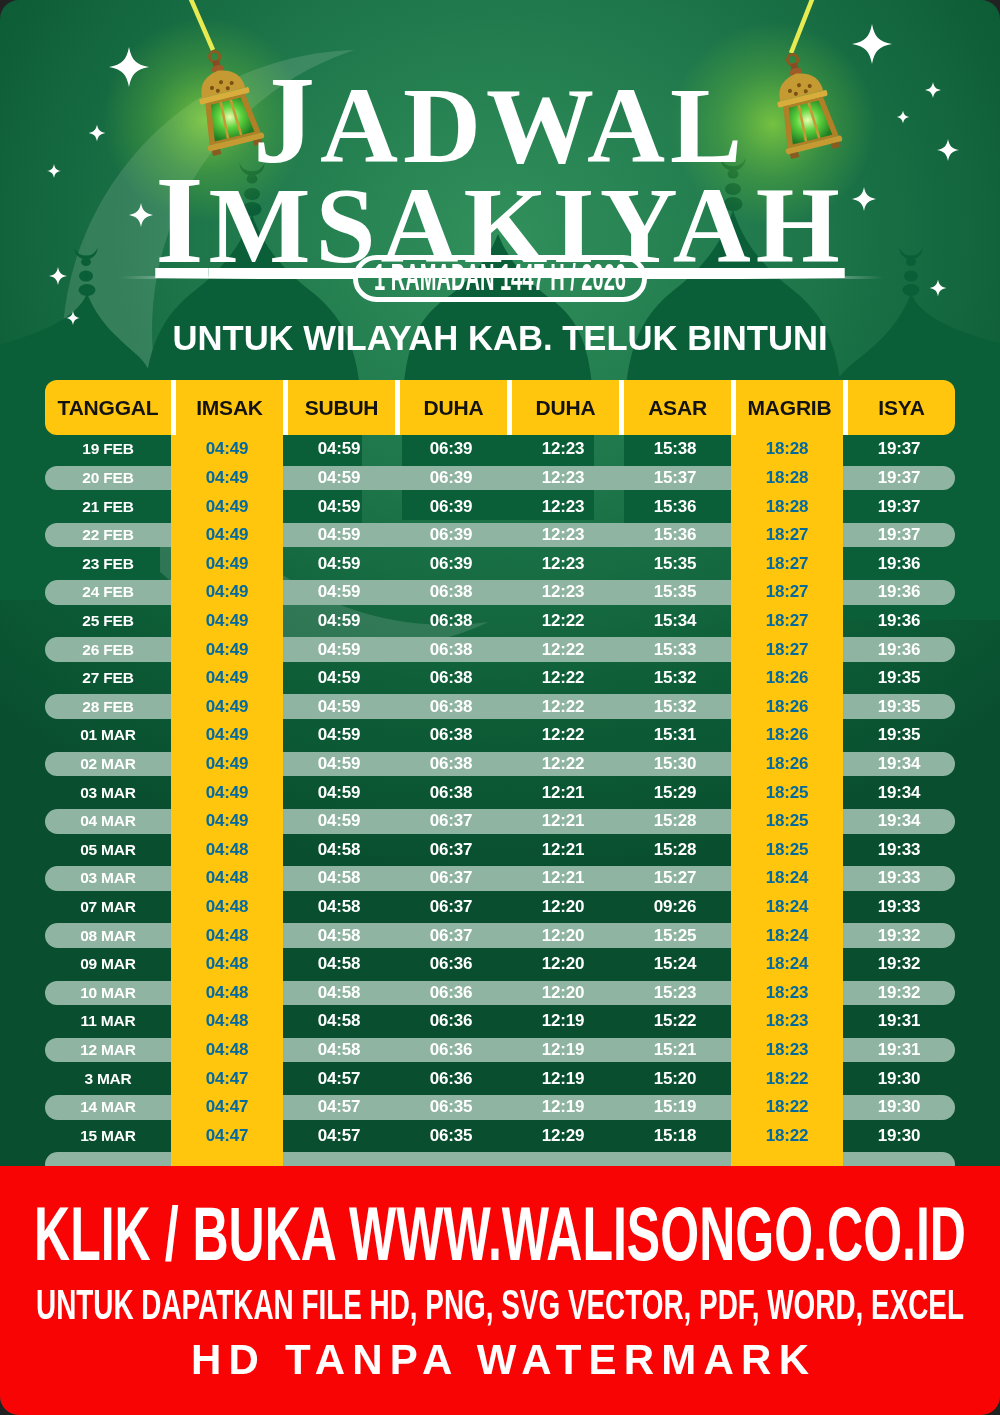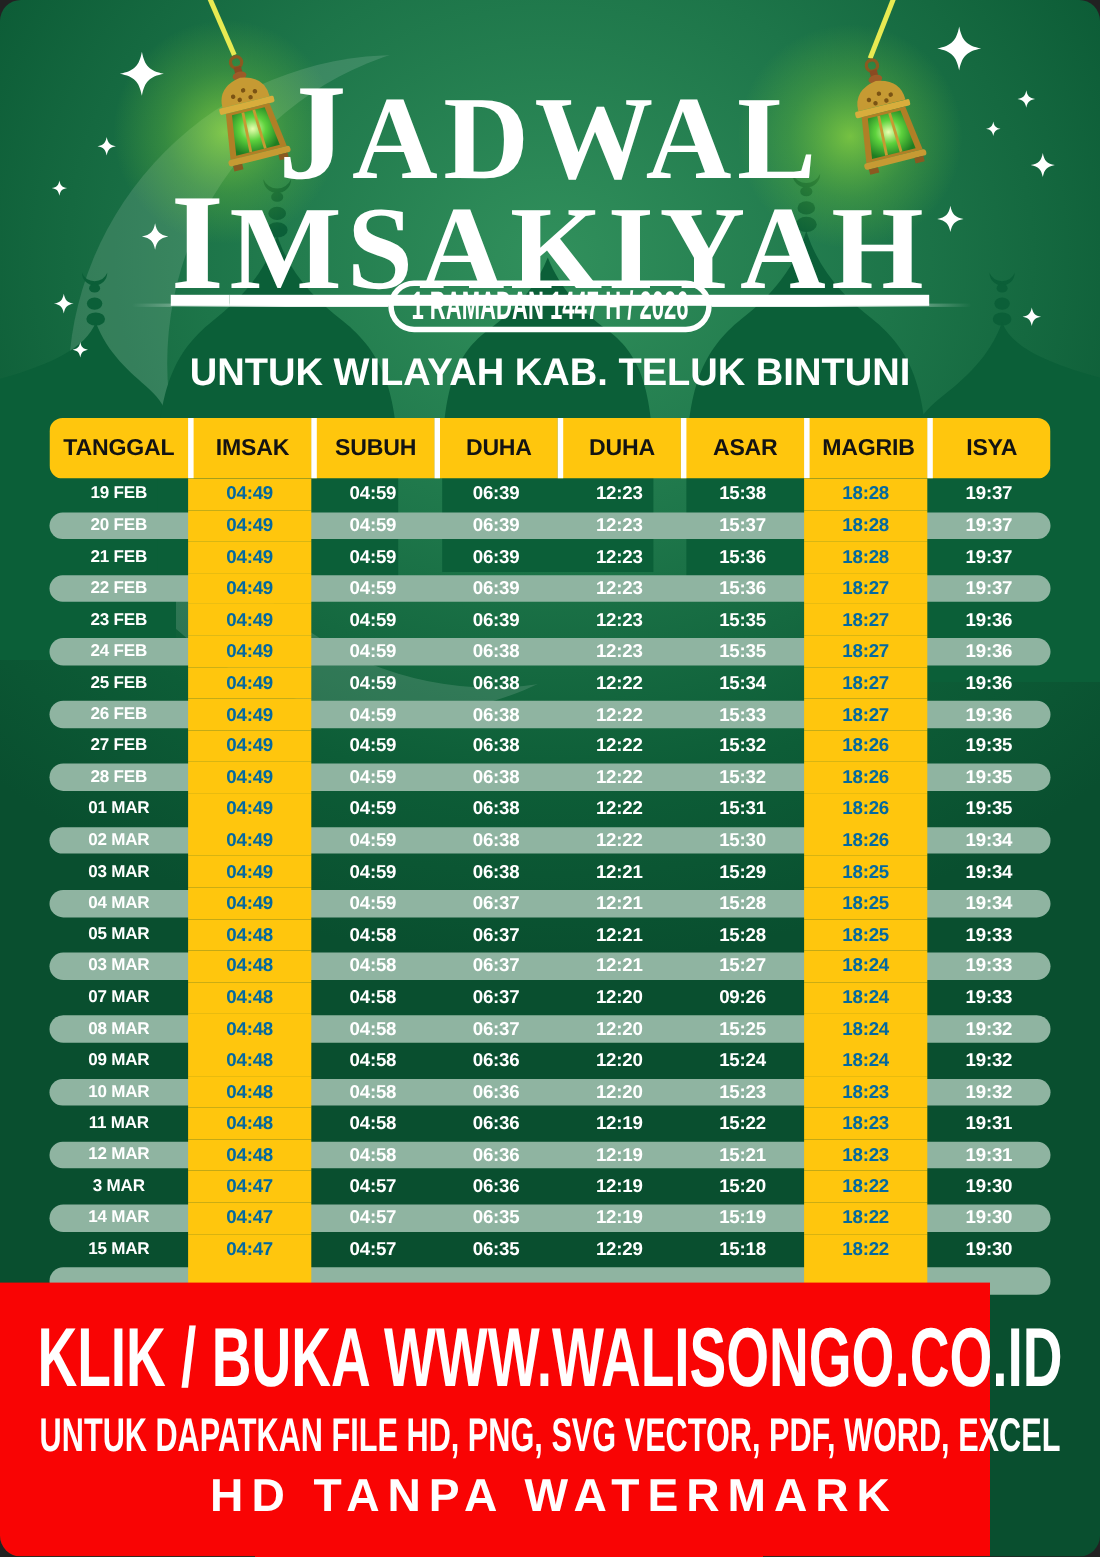--- a/index.html
+++ b/index.html
@@ -36,21 +36,21 @@
   .tbody{position:absolute;left:45px;top:435px;width:910px;}
   .trow{position:relative;display:grid;grid-template-columns:126px repeat(7,112px);height:28.62px;}
   .trow.alt::before{content:"";position:absolute;left:0;right:0;top:2px;bottom:2px;
                     background:#8FB4A1;border-radius:13px;}
   .cell{position:relative;display:flex;align-items:center;justify-content:center;
         color:#fff;font-weight:bold;font-size:17px;letter-spacing:-0.2px;}
   .cell.date{font-size:15.5px;}
   .cell.ycell{background:#FFC60D;color:#0369a1;}
 
   
-  .banner{position:absolute;left:0;top:1166px;width:900px;height:249px;
+  .banner{position:absolute;left:0;top:1166px;width:1000px;height:249px;
           background:#F90404;z-index:20;text-align:right;}
 </style>
 </head>
 <body>
 
 <div id="page">
 
   <svg class="abs" style="left:0;top:0" width="1000" height="1415" viewBox="0 0 1000 1415">
     <defs>
       <mask id="mooncut">

